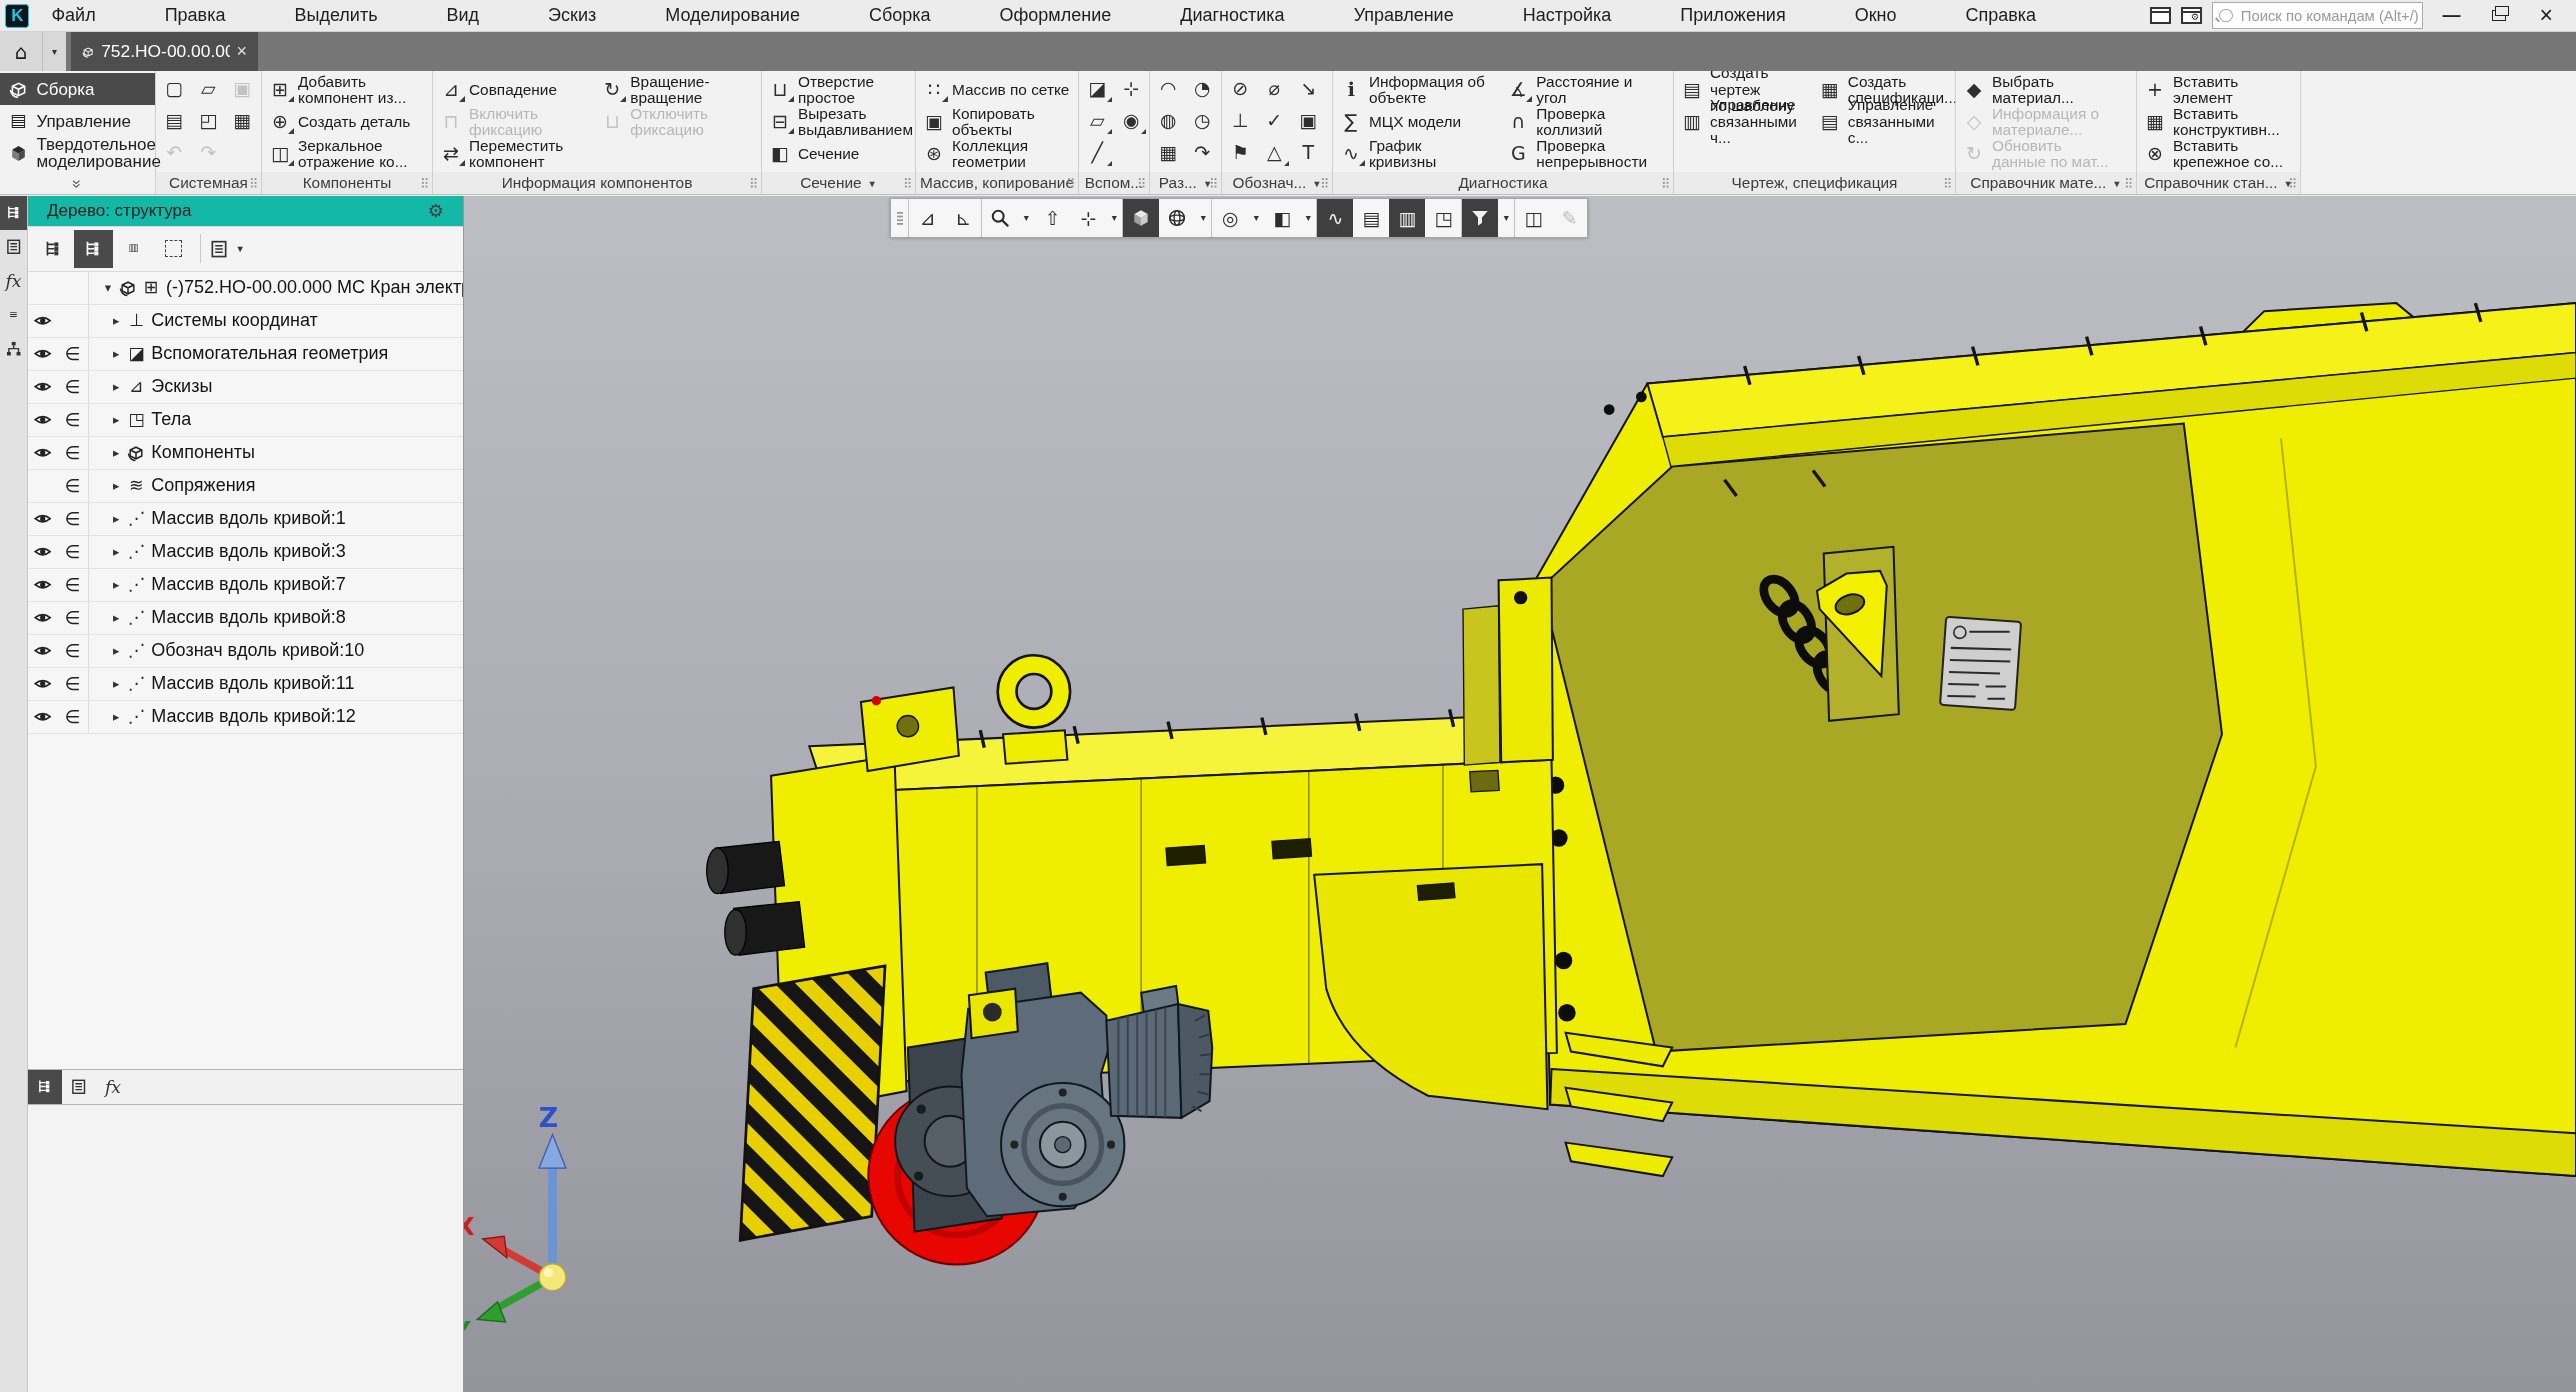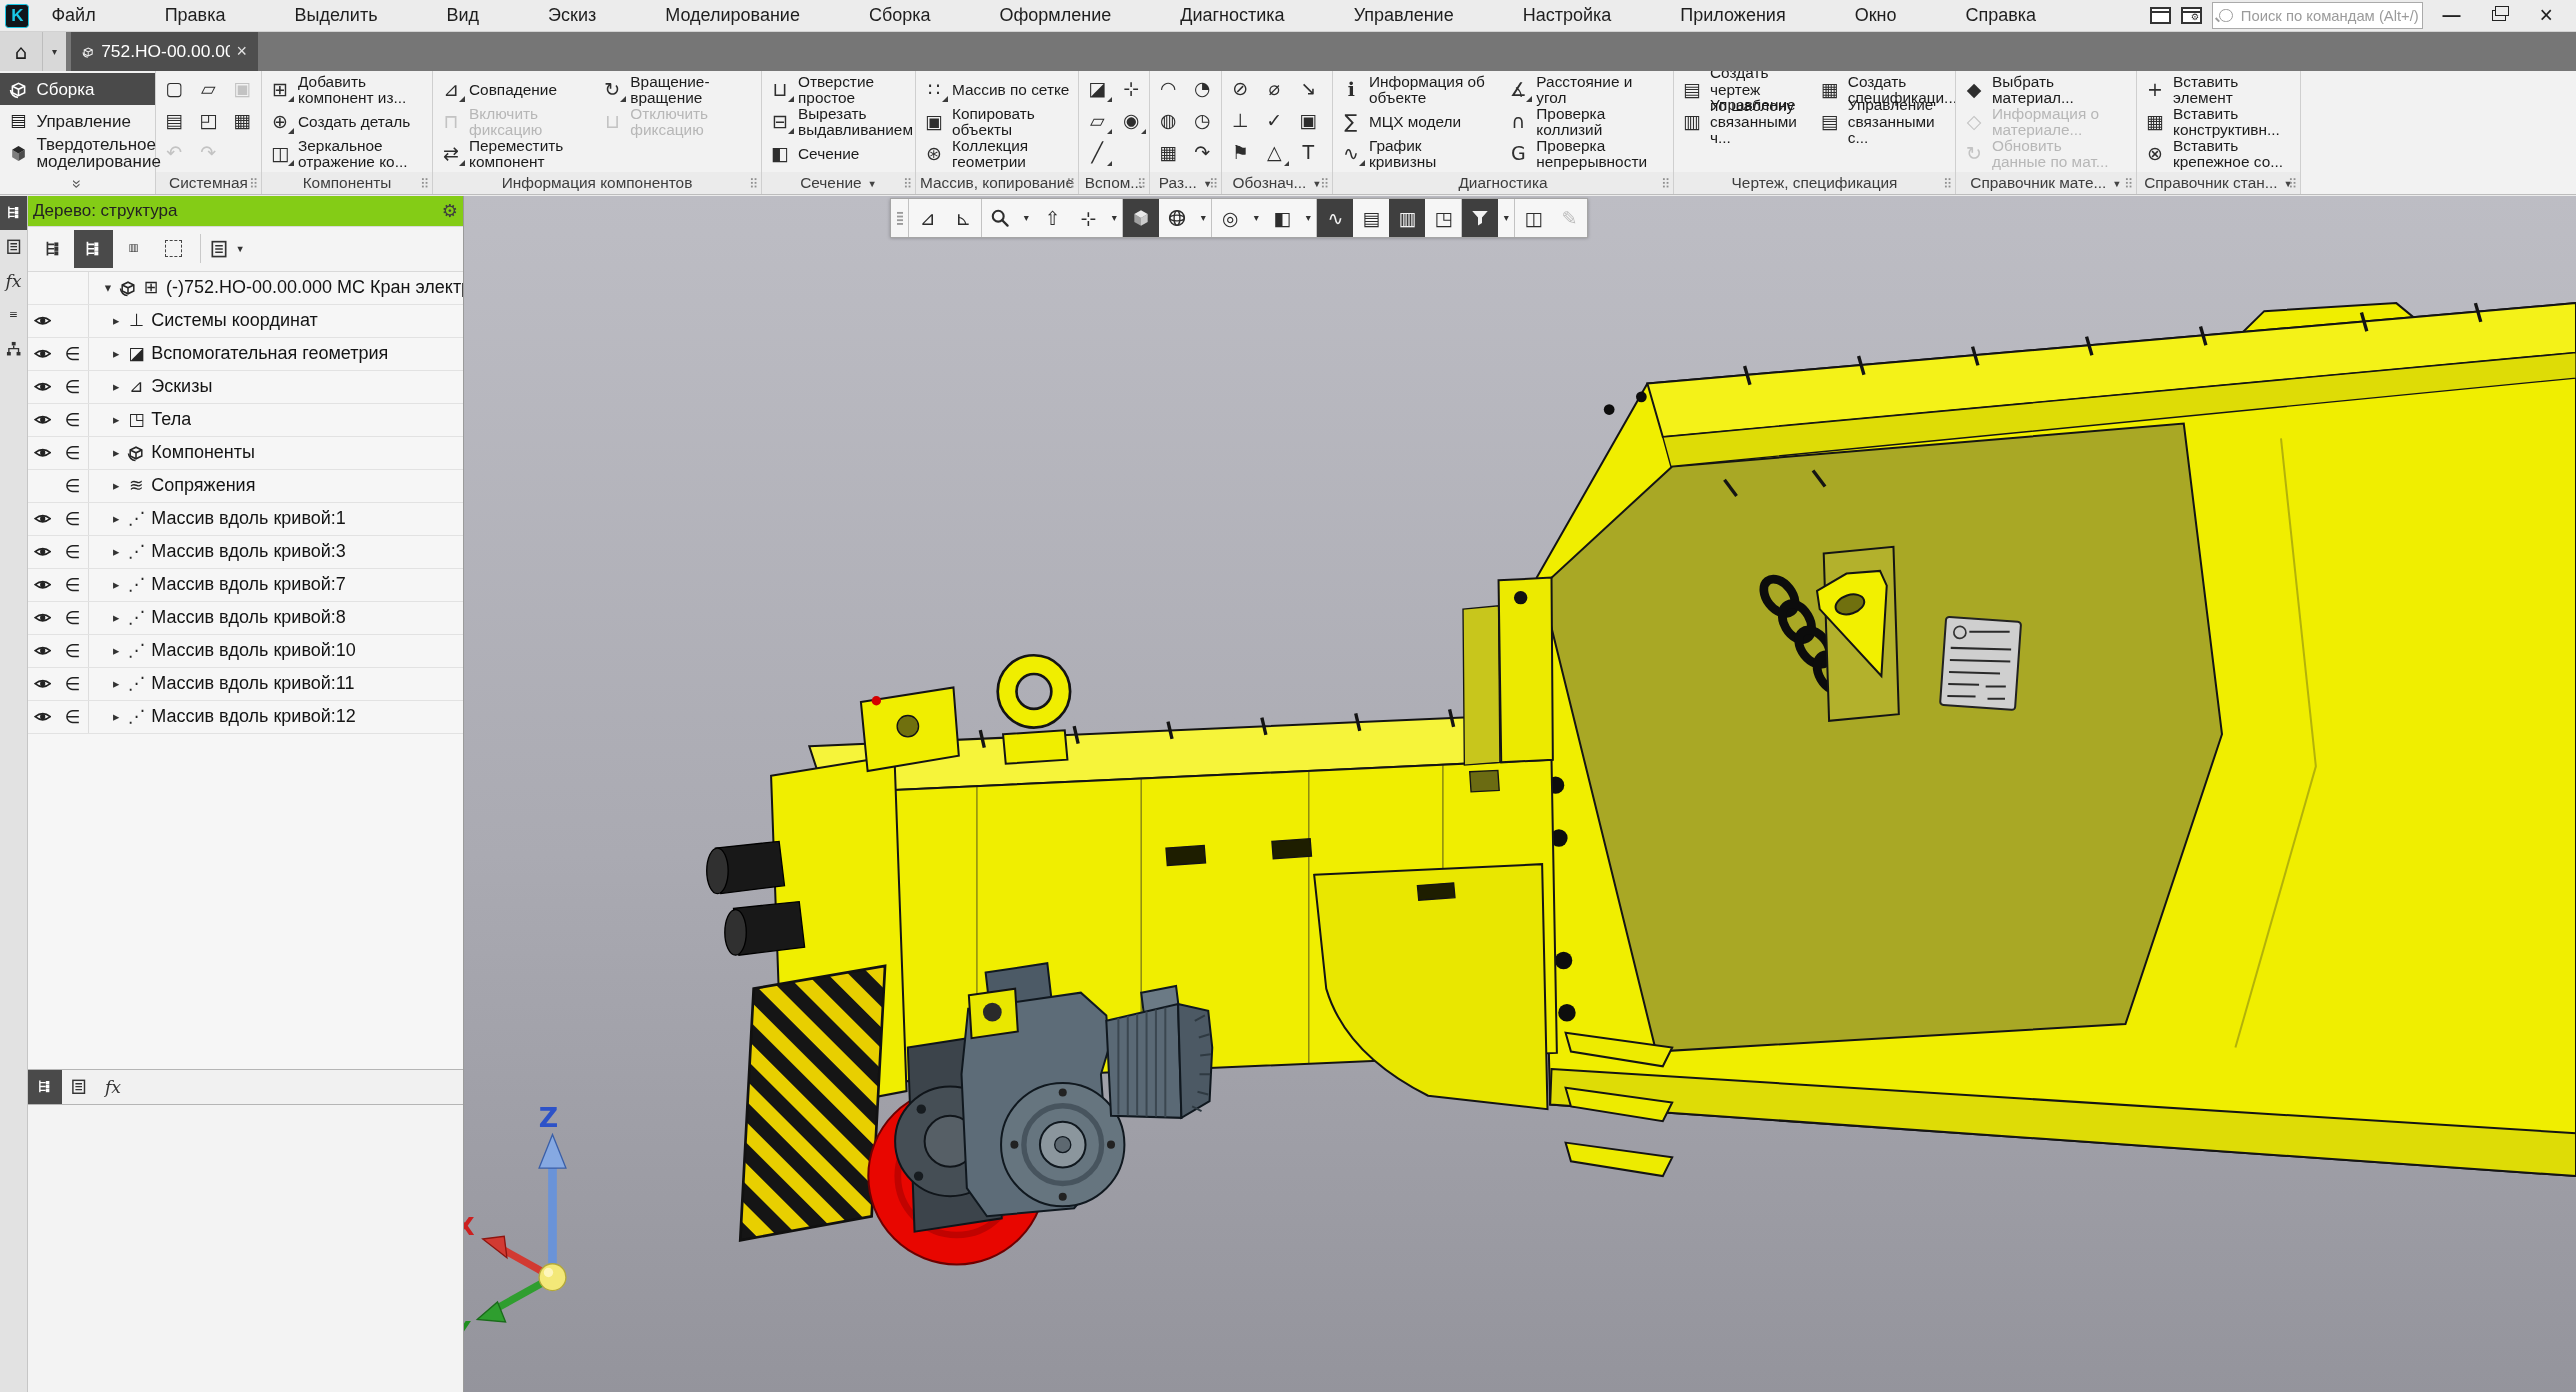--- a/index.html
+++ b/index.html
@@ -65,21 +65,21 @@
 
   
   .main{position:absolute;top:196px;left:0;right:0;bottom:0;display:flex;}
   .strip{width:27px;background:#e2e2e2;display:flex;flex-direction:column;border-right:0.7px solid #c6c6c6;flex:none;}
   .sbtn{height:34px;color:#333;}
   .sbtn.act{background:#4a4a4a;color:#fff;}
   .sbtn .svgic{width:17.4px;height:17.4px;}
   .fx{font-style:italic;font-family:"DejaVu Serif",serif;font-size:17.4px;}
 
   .treepanel{width:436px;flex:none;background:#f6f6f6;border-right:1.3px solid #9a9a9a;display:flex;flex-direction:column;box-sizing:border-box;}
-  .tp-header{height:29.5px;flex:none;display:flex;align-items:center;padding:0 5px;font-size:17px;color:#222;background:#84cc16;border-bottom:0.7px solid #d9d9d9;}
+  .tp-header{height:29.5px;flex:none;display:flex;align-items:center;padding:0 19px;font-size:17px;color:#222;background:#14b8a6;border-bottom:0.7px solid #d9d9d9;}
   .tp-header .gear{margin-left:auto;font-size:18px;color:#3e3e3e;}
   .tp-toolbar{height:44px;flex:none;display:flex;align-items:center;padding:0 5.4px;gap:1.3px;background:#f4f4f4;border-bottom:0.7px solid #d9d9d9;}
   .tp-tbtn{width:39px;height:38px;color:#333;position:relative;}
   .tp-tbtn.act{background:#4a4a4a;color:#fff;}
   .tp-tbtn .svgic{width:20px;height:20px;}
   .tp-sep{width:0.7px;height:29.5px;background:#c9c9c9;margin:0 5.4px;}
   .tcaret{font-size:9.4px;color:#333;margin-left:6.7px;}
   .dashbox{width:17.4px;height:17.4px;border:1.7px dashed #444;box-sizing:border-box;}
   .tp-search{height:36px;flex:none;display:flex;align-items:center;background:#fff;border-bottom:0.7px solid #d9d9d9;}
   .funnelbtn{width:35px;height:100%;color:#2d2d2d;flex:none;}
@@ -867,21 +867,21 @@
           <div class="tc-eye c">
             <svg class="svgic" viewBox="0 0 18 18">
               <use href="#s-eye"></use>
             </svg>
           </div>
           <div class="tc-in c glyph">∈</div>
           <span class="tc-arrow">▸</span>
           <span class="tc-icon">
             <span class="glyph">⋰</span>
           </span>
-          <span class="tc-label">Массив вдоль кривой:10</span>
+          <span class="tc-label">Обознач вдоль кривой:10</span>
         </div>
         <div class="trow">
           <div class="tc-eye c">
             <svg class="svgic" viewBox="0 0 18 18">
               <use href="#s-eye"></use>
             </svg>
           </div>
           <div class="tc-in c glyph">∈</div>
           <span class="tc-arrow">▸</span>
           <span class="tc-icon">

